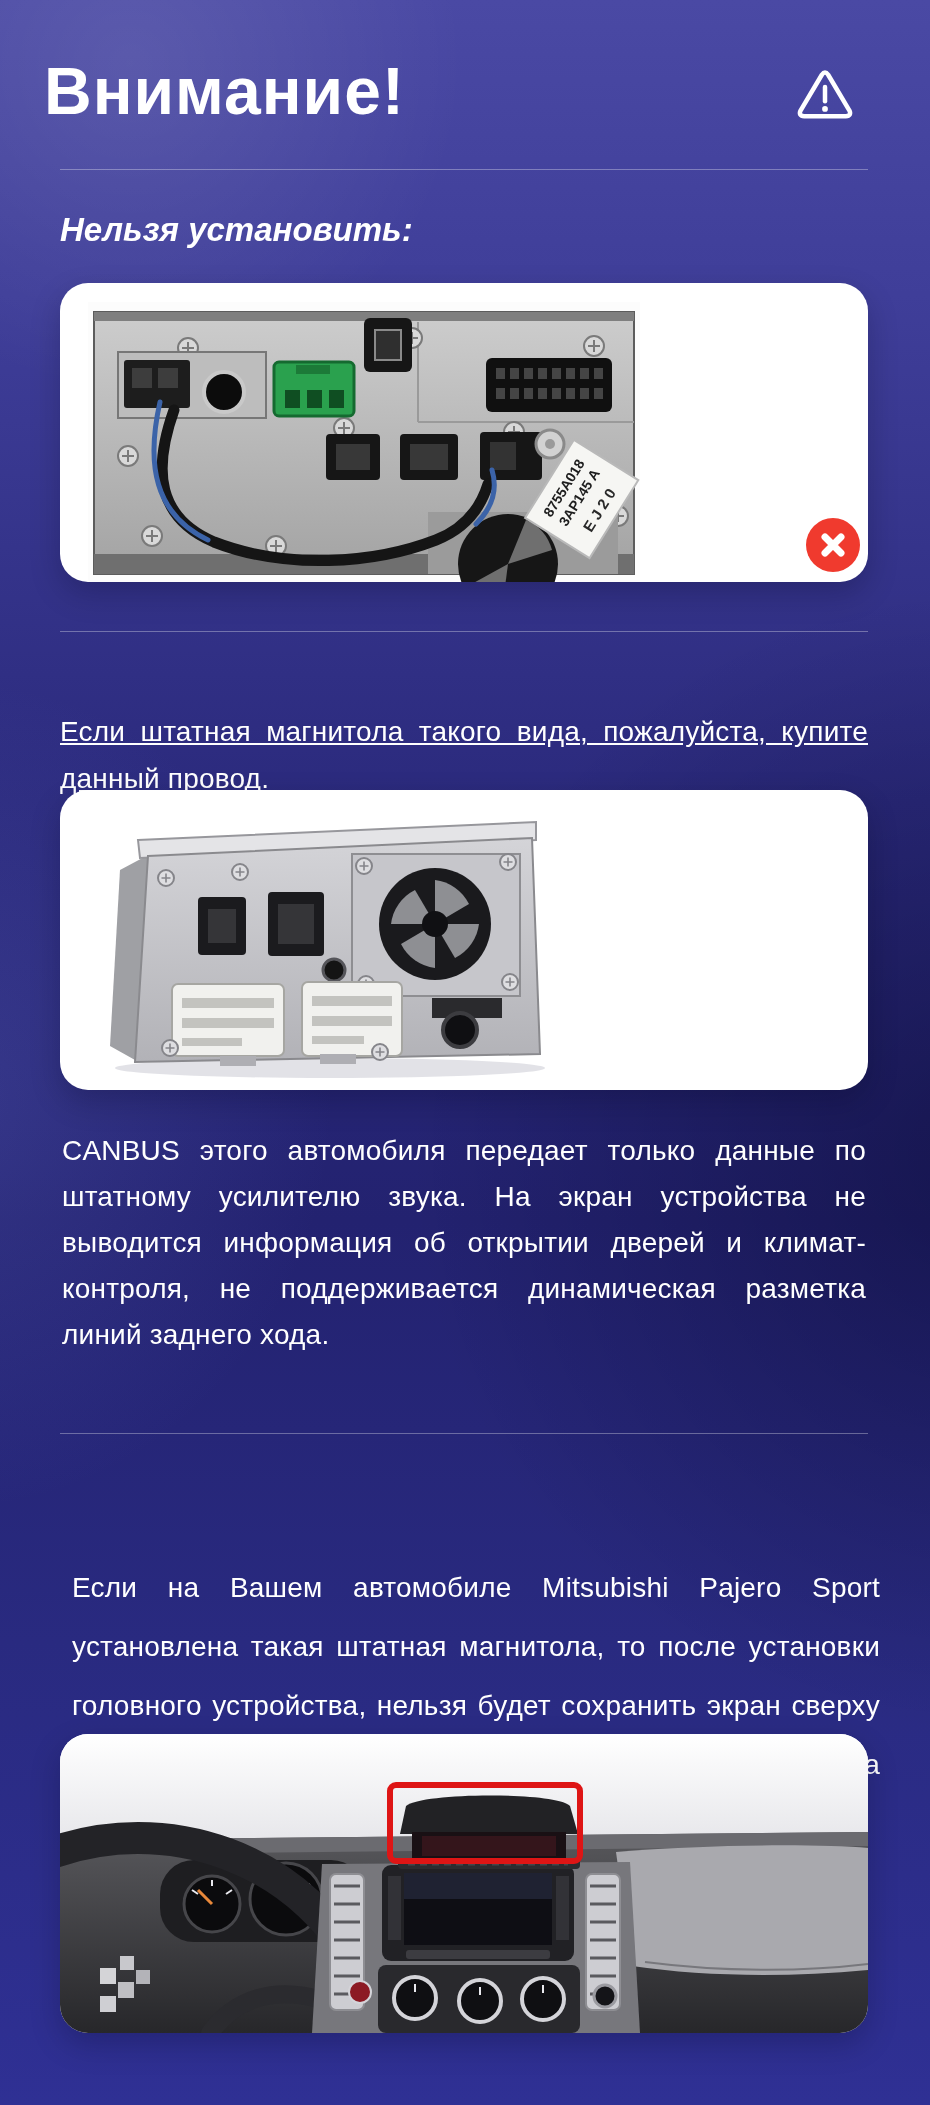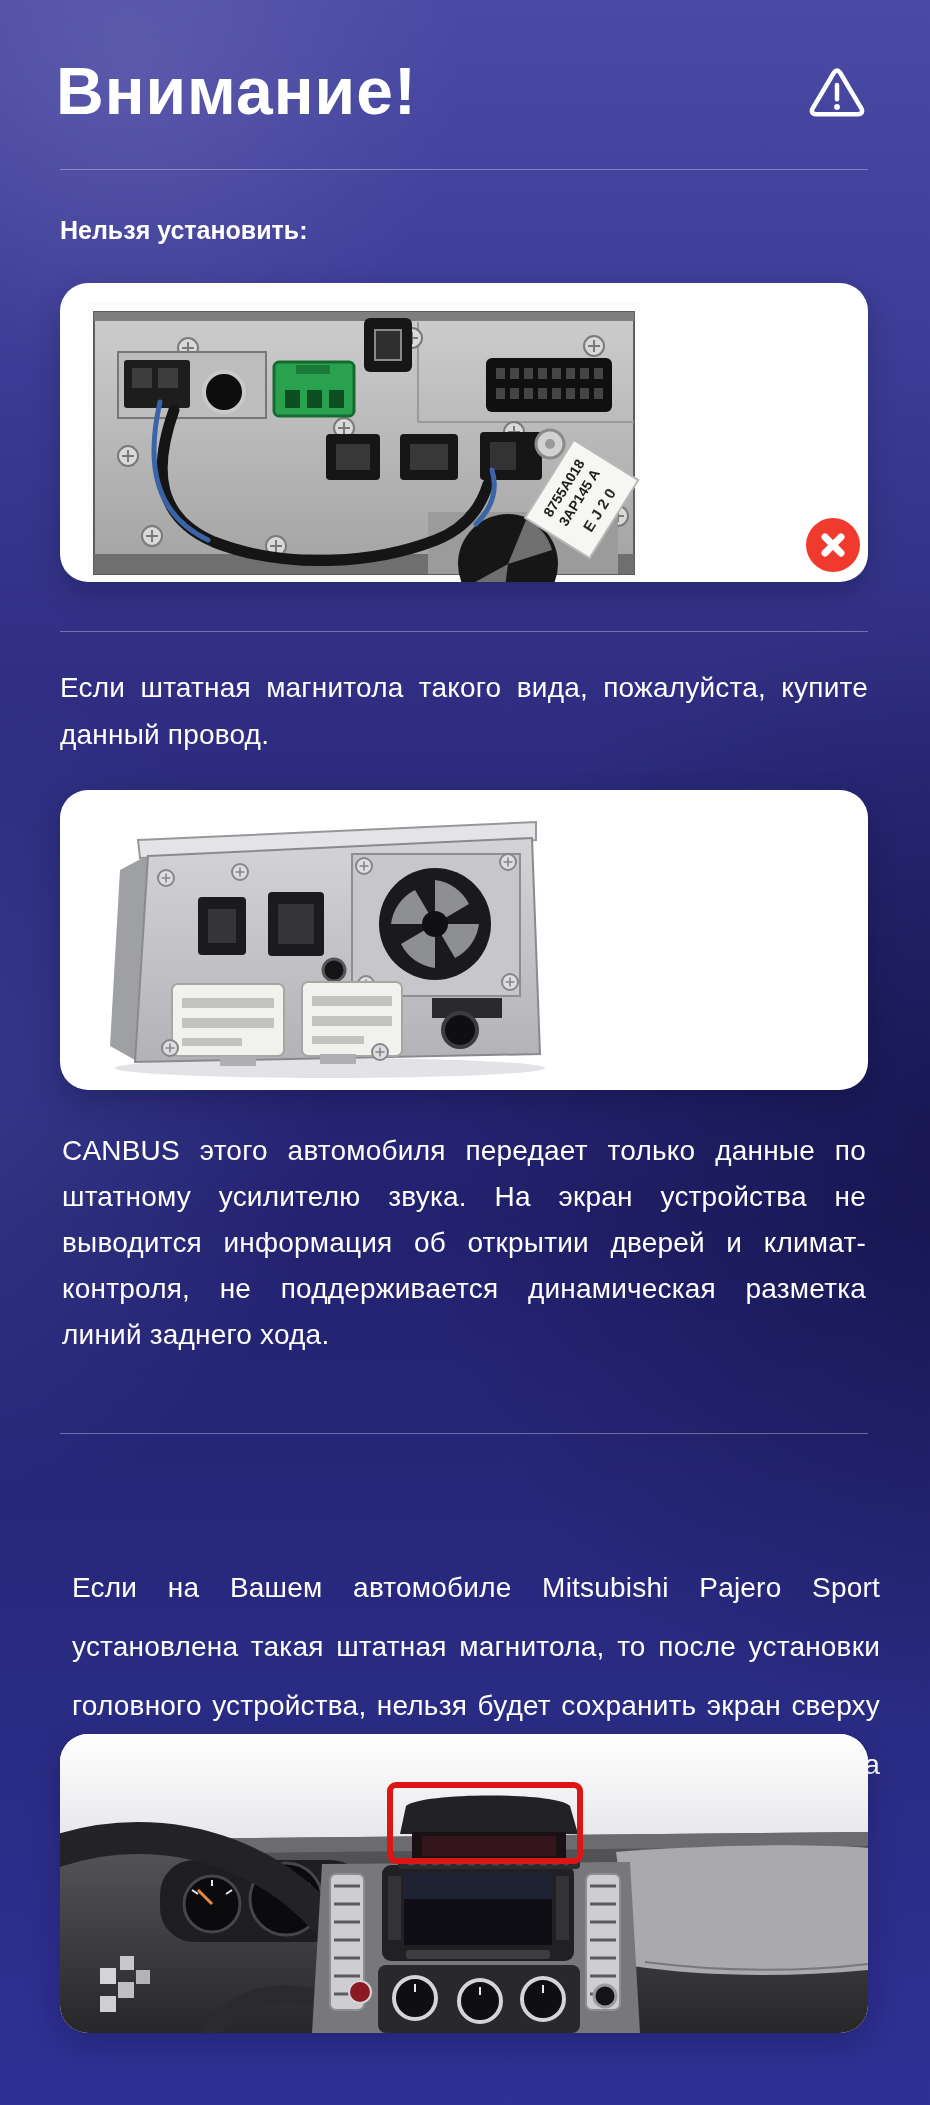--- a/index.html
+++ b/index.html
@@ -5,30 +5,30 @@
   html,body{margin:0;padding:0;}
   body{
     width:930px;height:2105px;position:relative;overflow:hidden;
     font-family:"Liberation Sans",sans-serif;color:#ffffff;
     background:
       radial-gradient(60% 26% at 14% 3%, rgba(255,255,255,0.10), rgba(255,255,255,0) 60%),
       radial-gradient(95% 42% at 106% 55%, rgba(0,0,25,0.38), rgba(0,0,25,0) 65%),
       radial-gradient(70% 33% at -6% 52%, rgba(115,125,220,0.22), rgba(115,125,220,0) 60%),
       linear-gradient(180deg,#4a49a4 0%,#3f3e99 14%,#2b2a7d 38%,#232270 58%,#292a80 78%,#2f3094 100%);
   }
-  .title-row{position:absolute;left:56px;top:58px;width:810px;display:flex;justify-content:space-between;align-items:flex-start;}
+  .title-row{position:absolute;left:44px;top:58px;width:810px;display:flex;justify-content:space-between;align-items:center;}
   .title-row h1{margin:0;font-size:66px;line-height:66px;font-weight:bold;letter-spacing:1px;}
   .warn-icon{margin-top:8px;flex:none;}
   .divider{position:absolute;left:60px;width:808px;height:1px;background:rgba(255,255,255,0.32);}
   .d1{top:169px;} .d2{top:631px;} .d3{top:1433px;}
-  .label{position:absolute;left:60px;top:213px;width:808px;margin:0;font-size:25px;line-height:34px;font-weight:bold;}
+  .label{position:absolute;left:60px;top:213px;width:808px;margin:0;font-size:33px;line-height:34px;font-weight:bold;font-style:italic;}
   .para{position:absolute;left:60px;width:808px;margin:0;font-size:28px;line-height:47px;
         text-align:justify;letter-spacing:0.2px;}
   .para p{margin:2px;}
-  .buy-cable{top:664px;}
+  .buy-cable{top:708px;text-decoration:underline;}
   .canbus{top:1126px;line-height:46px;}
   .pajero{top:1558px;line-height:59px;margin-left:12px;}
   .card{position:absolute;left:60px;width:808px;background:#ffffff;border-radius:28px;overflow:hidden;
         box-shadow:0 12px 30px rgba(0,0,25,0.22);}
   .card1{top:283px;height:299px;}
   .card2{top:790px;height:300px;}
   .card3{top:1734px;height:299px;}
   .photo1{position:absolute;left:28px;top:19px;width:552px;height:280px;}
   .photo2{position:absolute;left:20px;top:12px;width:505px;height:276px;}
   .photo3{position:absolute;left:0;top:0;width:808px;height:299px;}

